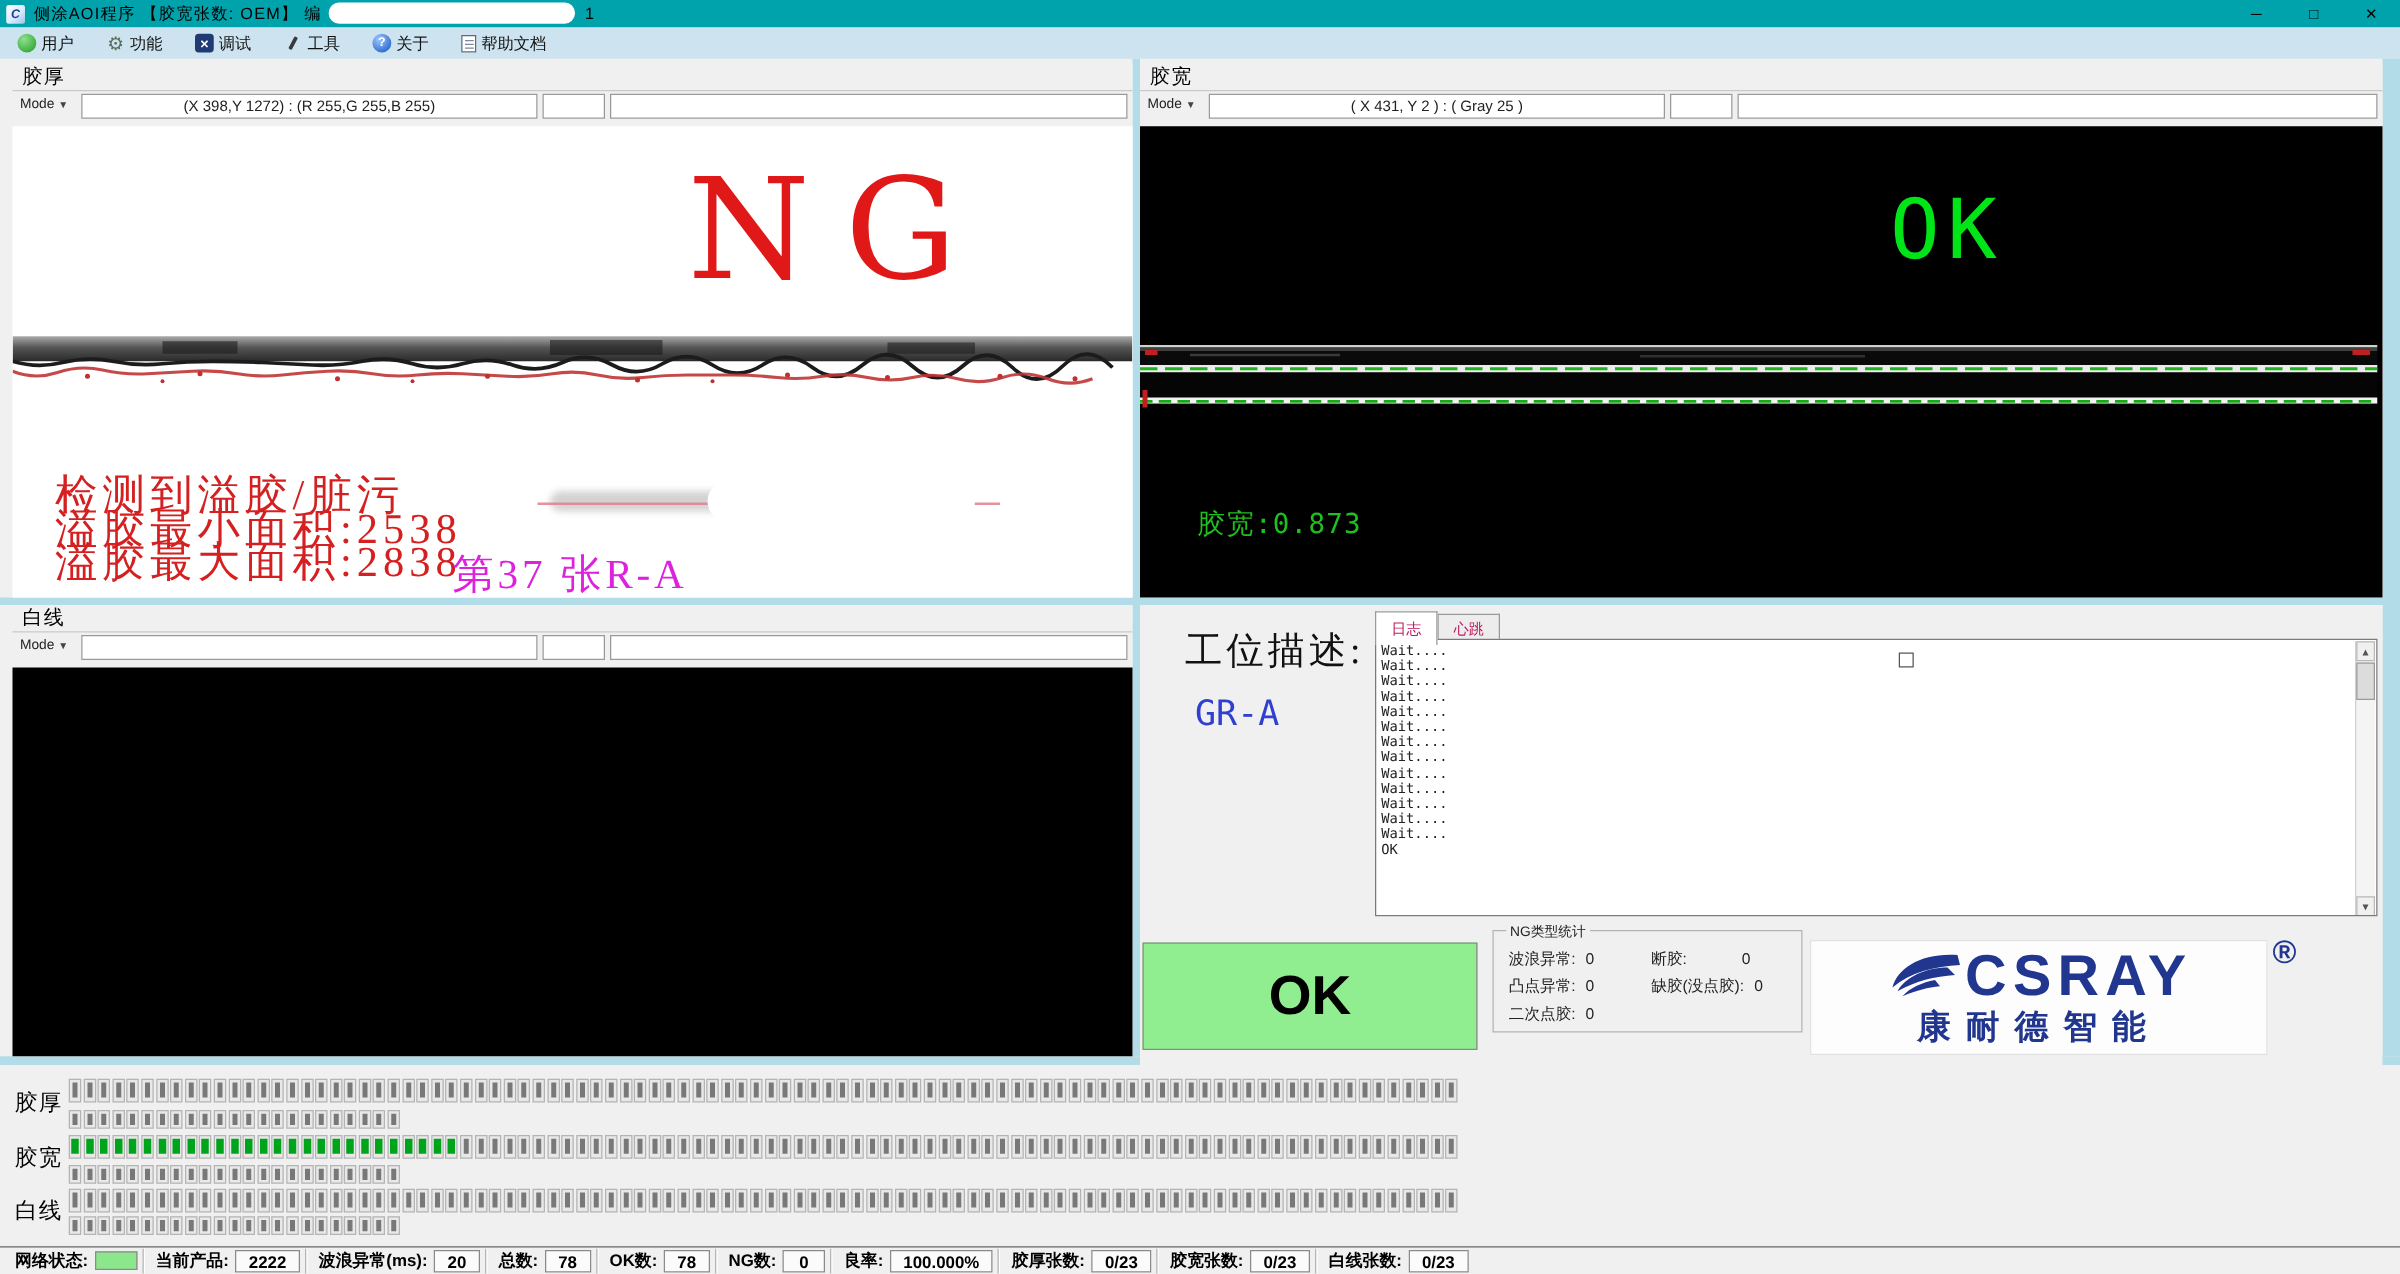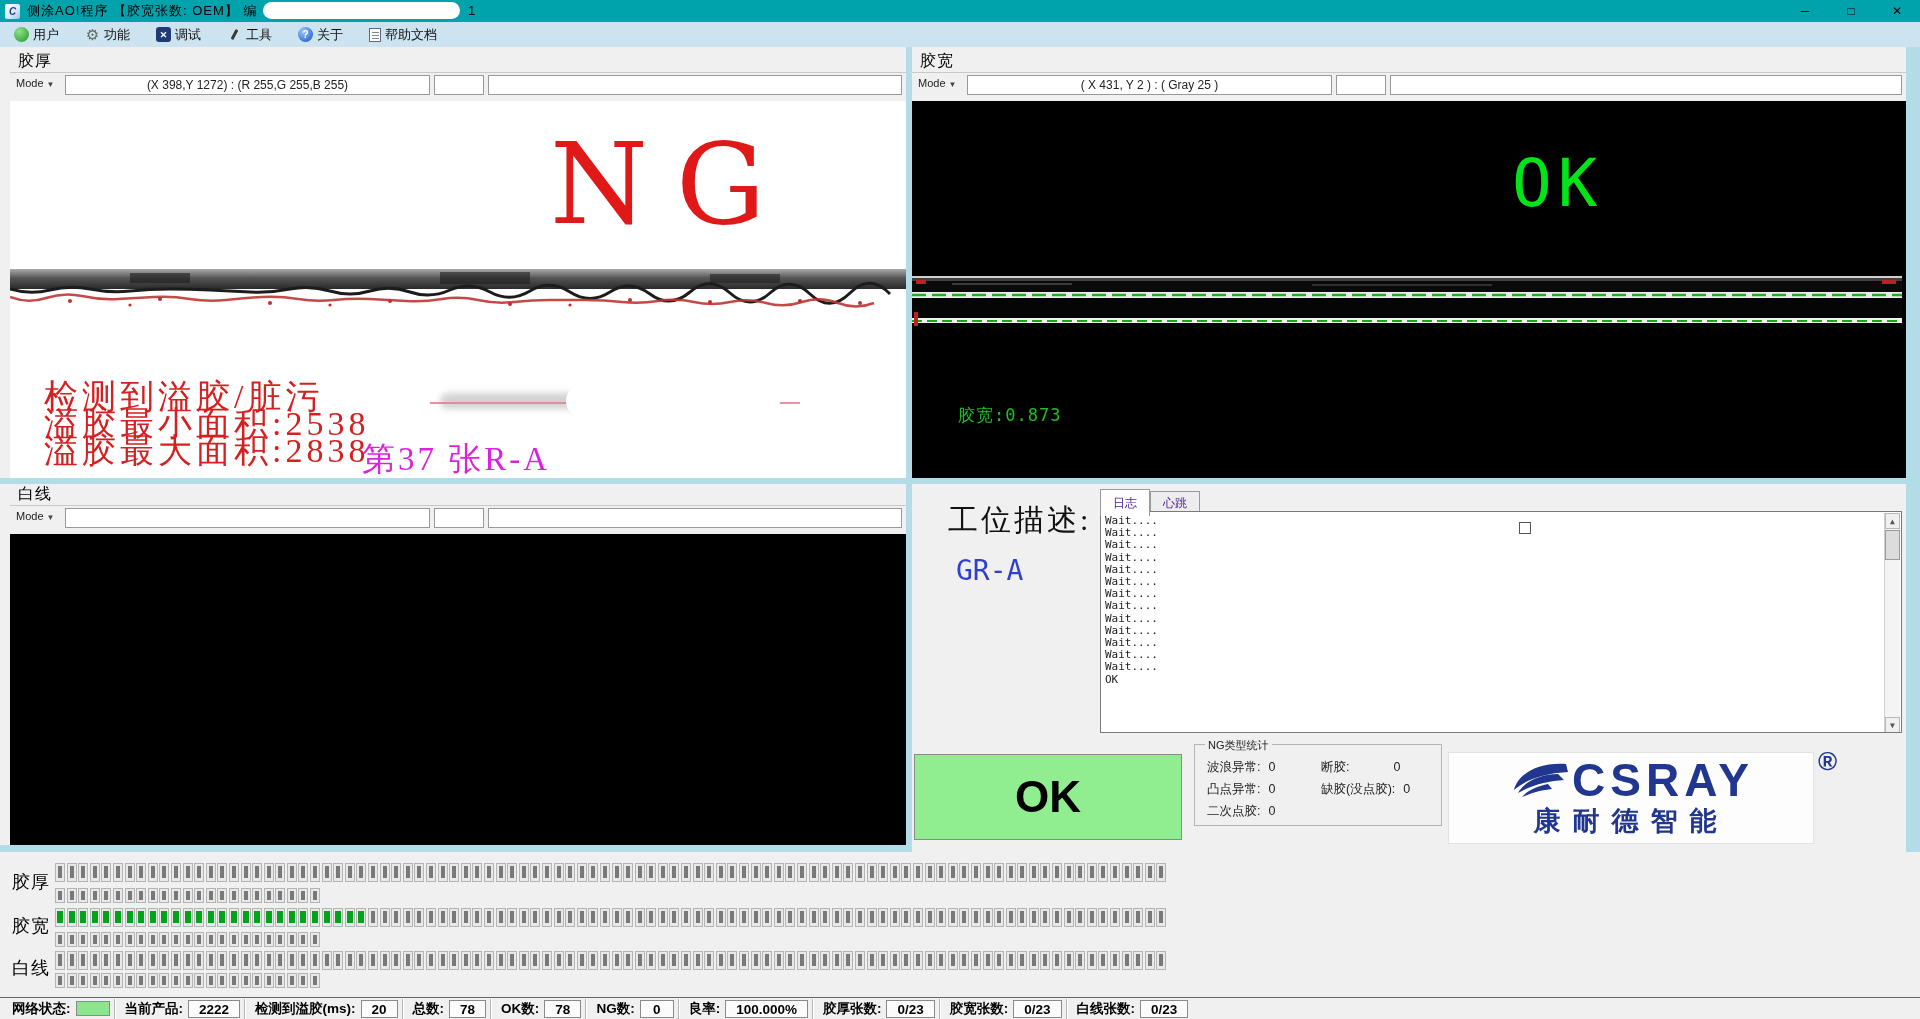--- a/index.html
+++ b/index.html
@@ -57,29 +57,29 @@
   .ng-text { position:absolute; left:540px; top:18px; font-family:"DejaVu Serif","Liberation Serif",serif; font-size:112px; letter-spacing:28px; color:var(--ng-red,#e01818); }
   .band-svg { position:absolute; left:0; top:160px; }
   .smudge { position:absolute; left:430px; top:292px; width:330px; height:16px; background:#c7c7c7; border-radius:8px; filter:blur(3px); opacity:.8; }
   .pink-line { position:absolute; left:420px; top:301px; width:370px; height:2px; background:#e08090; opacity:.85; }
   .censor-blob { position:absolute; left:556px; top:284px; width:214px; height:32px; background:#fff; border-radius:16px; }
   .ng-msgs { position:absolute; left:34px; top:282px; font-family:"Liberation Serif",serif; font-size:34px; line-height:27px; letter-spacing:4px; color:#d42020; white-space:nowrap; }
   .overlay-magenta { position:absolute; left:352px; top:336px; font-family:"Liberation Serif",serif; font-size:33px; letter-spacing:3px; color:var(--magenta,#dd22dd); white-space:nowrap; }
 
   .ok-text { position:absolute; left:600px; top:44px; font-family:"DejaVu Sans Mono",monospace; font-size:66px; letter-spacing:6px; color:var(--ok-green,#00e418); }
   .strip-svg { position:absolute; left:0; top:175px; }
-  .measure-text { position:absolute; left:46px; top:303px; font-family:"DejaVu Sans Mono",monospace; font-size:17px; color:var(--measure-green,#1fbf1f); letter-spacing:1px; }
+  .measure-text { position:absolute; left:46px; top:303px; font-family:"DejaVu Sans Mono",monospace; font-size:22px; color:var(--measure-green,#1fbf1f); letter-spacing:1px; }
 
   
   .section { position:absolute; left:912px; top:484px; width:994px; height:451px; background:#f0f0f0; }
   .station-label { position:absolute; left:36px; top:16px; font-family:"Liberation Serif",serif; font-size:30px; letter-spacing:3px; color:#111; }
   .station-value { position:absolute; left:44px; top:70px; font-family:"DejaVu Sans Mono",monospace; font-size:28px; color:#2f3fd0; }
 
   .tabs { position:absolute; left:188px; top:5px; display:flex; align-items:flex-end; }
-  .tab { font-size:12px; padding:3px 12px 4px 12px; border:1px solid #9a9a9a; border-bottom:none; background:#ededed; color:#4c1d95; cursor:default; }
+  .tab { font-size:12px; padding:3px 12px 4px 12px; border:1px solid #9a9a9a; border-bottom:none; background:#ededed; color:#be185d; cursor:default; }
   .tab.active { background:#fff; padding-top:5px; position:relative; z-index:2; }
   .loglist { position:absolute; left:188px; top:27px; width:802px; height:222px; border:1px solid #7a7a7a; background:#fff; font-family:"DejaVu Sans Mono",monospace; font-size:11px; line-height:12.2px; color:#222; padding:3px 4px 0 4px; overflow:hidden; }
   .log-line { white-space:pre; }
   .log-checkbox { position:absolute; left:607px; top:38px; width:12px; height:12px; background:#fff; border:1px solid #555; z-index:3; }
   .scrollbar { position:absolute; right:1px; top:1px; width:16px; height:220px; background:#f4f4f4; border-left:1px solid #d0d0d0; }
   .sb-btn { position:absolute; left:0; width:15px; height:16px; background:#f0f0f0; border:1px solid #b8b8b8; color:#555; font-size:8px; text-align:center; line-height:15px; }
   .sb-up { top:0; } .sb-down { bottom:0; }
   .sb-thumb { position:absolute; left:0; top:17px; width:15px; height:30px; background:#dcdcdc; border:1px solid #9a9a9a; }
 
   .ok-button { position:absolute; left:2px; top:270px; width:268px; height:86px; background:var(--btn-green,#90ee90); border:1px solid #8a8a8a; font-size:44px; font-weight:600; color:#000; display:flex; align-items:center; justify-content:center; cursor:default; }
@@ -321,21 +321,21 @@
       <div class="ind-row" data-name="indicator-row-whiteline-short" style="top: 121px;"><span class="sq short" data-name="indicator-square"><i class="fill"></i></span><span class="sq short" data-name="indicator-square"><i class="fill"></i></span><span class="sq short" data-name="indicator-square"><i class="fill"></i></span><span class="sq short" data-name="indicator-square"><i class="fill"></i></span><span class="sq short" data-name="indicator-square"><i class="fill"></i></span><span class="sq short" data-name="indicator-square"><i class="fill"></i></span><span class="sq short" data-name="indicator-square"><i class="fill"></i></span><span class="sq short" data-name="indicator-square"><i class="fill"></i></span><span class="sq short" data-name="indicator-square"><i class="fill"></i></span><span class="sq short" data-name="indicator-square"><i class="fill"></i></span><span class="sq short" data-name="indicator-square"><i class="fill"></i></span><span class="sq short" data-name="indicator-square"><i class="fill"></i></span><span class="sq short" data-name="indicator-square"><i class="fill"></i></span><span class="sq short" data-name="indicator-square"><i class="fill"></i></span><span class="sq short" data-name="indicator-square"><i class="fill"></i></span><span class="sq short" data-name="indicator-square"><i class="fill"></i></span><span class="sq short" data-name="indicator-square"><i class="fill"></i></span><span class="sq short" data-name="indicator-square"><i class="fill"></i></span><span class="sq short" data-name="indicator-square"><i class="fill"></i></span><span class="sq short" data-name="indicator-square"><i class="fill"></i></span><span class="sq short" data-name="indicator-square"><i class="fill"></i></span><span class="sq short" data-name="indicator-square"><i class="fill"></i></span><span class="sq short" data-name="indicator-square"><i class="fill"></i></span></div>
     </div>
 
   <div class="statusbar" data-name="status-bar" id="statusbar">
       <span class="sb-label" data-name="network-status-label">网络状态:</span>
       <span class="net-swatch" data-name="network-status-swatch"></span>
       <span class="sb-sep" data-name="status-separator"></span>
       <span class="sb-label" data-name="status-label-current-product">当前产品:</span>
       <span class="sb-value" data-name="status-value-current-product">2222</span>
       <span class="sb-sep" data-name="status-separator"></span>
-      <span class="sb-label" data-name="status-label-process-time">检测到溢胶(ms):</span>
+      <span class="sb-label" data-name="status-label-process-time">波浪异常(ms):</span>
       <span class="sb-value" data-name="status-value-process-time">20</span>
       <span class="sb-sep" data-name="status-separator"></span>
       <span class="sb-label" data-name="status-label-total-count">总数:</span>
       <span class="sb-value" data-name="status-value-total-count">78</span>
       <span class="sb-sep" data-name="status-separator"></span>
       <span class="sb-label" data-name="status-label-ok-count">OK数:</span>
       <span class="sb-value" data-name="status-value-ok-count">78</span>
       <span class="sb-sep" data-name="status-separator"></span>
       <span class="sb-label" data-name="status-label-ng-count">NG数:</span>
       <span class="sb-value" data-name="status-value-ng-count">0</span>

